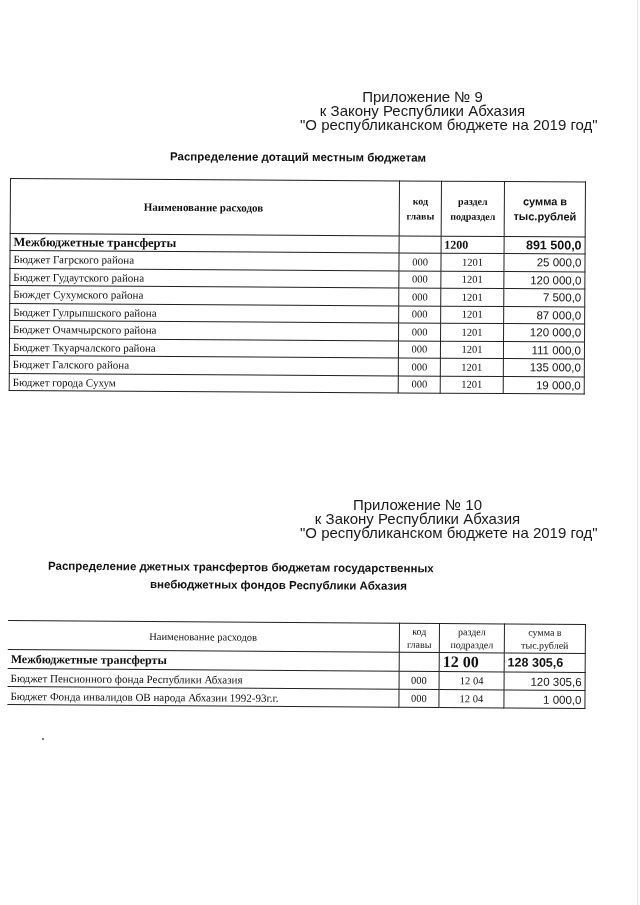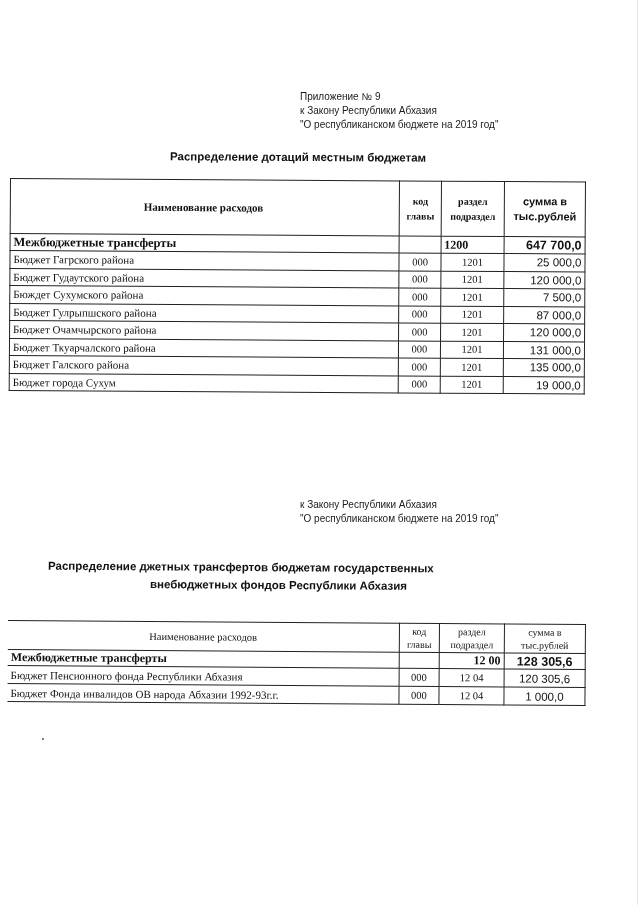--- a/index.html
+++ b/index.html
@@ -2,22 +2,22 @@
 <html><head>
   <meta charset="utf-8">
   <style>
     html, body { margin: 0; padding: 0; }
     body {
       width: 640px; height: 905px; background: #ffffff; position: relative; overflow: hidden;
       color: #111;
     }
 
     .appendix {
-      position: absolute; text-align: left; font-family: "Liberation Sans", sans-serif;
-      font-size: 10px; line-height: 14px; color: #1a1a1a;
+      position: absolute; text-align: center; font-family: "Liberation Sans", sans-serif;
+      font-size: 15px; line-height: 14px; color: #1a1a1a;
     }
     .appendix div { white-space: nowrap; }
     #app9 { left: 300px; top: 90px; width: 245px; }
     #app10 { left: 300px; top: 498px; width: 235px; }
 
     .title {
       position: absolute; font-family: "Liberation Sans", sans-serif; font-weight: bold;
       font-size: 11.5px; color: #111; white-space: nowrap;
     }
     #title9 { left: 170px; top: 151px; transform: rotate(0.3deg); }
@@ -49,26 +49,26 @@
     
     #t10 { left: 8px; top: 620px; width: 578px; transform: rotate(0.4deg); transform-origin: left top; }
     #t10 td { border: 1px solid #222; }
     #t10 col.c1 { width: 386px; } #t10 col.c2 { width: 40px; }
     #t10 col.c3 { width: 64px; } #t10 col.c4 { width: 80px; }
     #t10 .head td { height: 28px; }
     #t10 .head .name { font-family: "Liberation Serif", serif; font-size: 10.5px; text-align: center; border-left: none; }
     #t10 .head .hs { font-family: "Liberation Serif", serif; font-size: 10px; text-align: center; line-height: 13px; white-space: normal; }
     #t10 .group td { height: 15px; }
     #t10 .group .name { font-family: "Liberation Serif", serif; font-weight: bold; font-size: 12px; border-left: none; }
-    #t10 .group .sec { font-family: "Liberation Serif", serif; font-weight: bold; font-size: 12px; text-align: right; }
-    #t10 .group .sum { font-family: "Liberation Sans", sans-serif; font-weight: bold; font-size: 12.5px; text-align: center; }
+    #t10 .group .sec { font-family: "Liberation Serif", serif; font-weight: bold; font-size: 16px; text-align: left; }
+    #t10 .group .sum { font-family: "Liberation Sans", sans-serif; font-weight: bold; font-size: 12.5px; text-align: left; }
     #t10 .row td { height: 17px; }
     #t10 .row .name { font-family: "Liberation Serif", serif; font-size: 11px; border-left: none; }
     #t10 .row .code, #t10 .row .sec { font-family: "Liberation Serif", serif; font-size: 10.5px; text-align: center; }
-    #t10 .row .sum { font-family: "Liberation Sans", sans-serif; font-size: 11.5px; text-align: center; }
+    #t10 .row .sum { font-family: "Liberation Sans", sans-serif; font-size: 11.5px; text-align: right; }
 
     .speck { position: absolute; width: 2px; height: 2px; background: #555; border-radius: 1px; }
     .edge { position: absolute; right: 2px; top: 0; width: 1px; height: 905px; background: #e6e6e6; }
   </style>
 </head>
 <body>
 
 <div class="edge"></div>
 
 <div class="appendix" id="app9">
@@ -90,21 +90,21 @@
       <tr class="head">
     <td class="name">Наименование расходов</td>
     <td class="hs">код главы</td>
     <td class="hs">раздел подраздел</td>
     <td class="hsum">сумма в тыс.рублей</td>
   </tr>
   <tr class="group">
     <td class="name">Межбюджетные трансферты</td>
     <td class="code"></td>
     <td class="sec">1200</td>
-    <td class="sum">647 700,0</td>
+    <td class="sum">891 500,0</td>
   </tr>
   <tr class="row">
     <td class="name">Бюджет  Гагрского района</td>
     <td class="code">000</td>
     <td class="sec">1201</td>
     <td class="sum">25 000,0</td>
   </tr>
   <tr class="row">
     <td class="name">Бюджет Гудаутского района</td>
     <td class="code">000</td>
@@ -126,38 +126,39 @@
   <tr class="row">
     <td class="name">Бюджет Очамчырского района</td>
     <td class="code">000</td>
     <td class="sec">1201</td>
     <td class="sum">120 000,0</td>
   </tr>
   <tr class="row">
     <td class="name">Бюджет Ткуарчалского района</td>
     <td class="code">000</td>
     <td class="sec">1201</td>
-    <td class="sum">131 000,0</td>
+    <td class="sum">111 000,0</td>
   </tr>
   <tr class="row">
     <td class="name">Бюджет Галского района</td>
     <td class="code">000</td>
     <td class="sec">1201</td>
     <td class="sum">135 000,0</td>
   </tr>
   <tr class="row">
     <td class="name">Бюджет города Сухум</td>
     <td class="code">000</td>
     <td class="sec">1201</td>
     <td class="sum">19 000,0</td>
   </tr>
 </tbody>
   </table>
 
 <div class="appendix" id="app10">
+  <div>Приложение № 10</div>
   <div>к Закону Республики Абхазия</div>
   <div>"О республиканском бюджете на 2019 год"</div>
 </div>
 
 <div class="title" id="title10a">Распределение джетных трансфертов  бюджетам государственных</div>
 <div class="title" id="title10b">внебюджетных фондов  Республики Абхазия</div>
 
 <table id="t10">
   <colgroup>
       <col class="c1">

